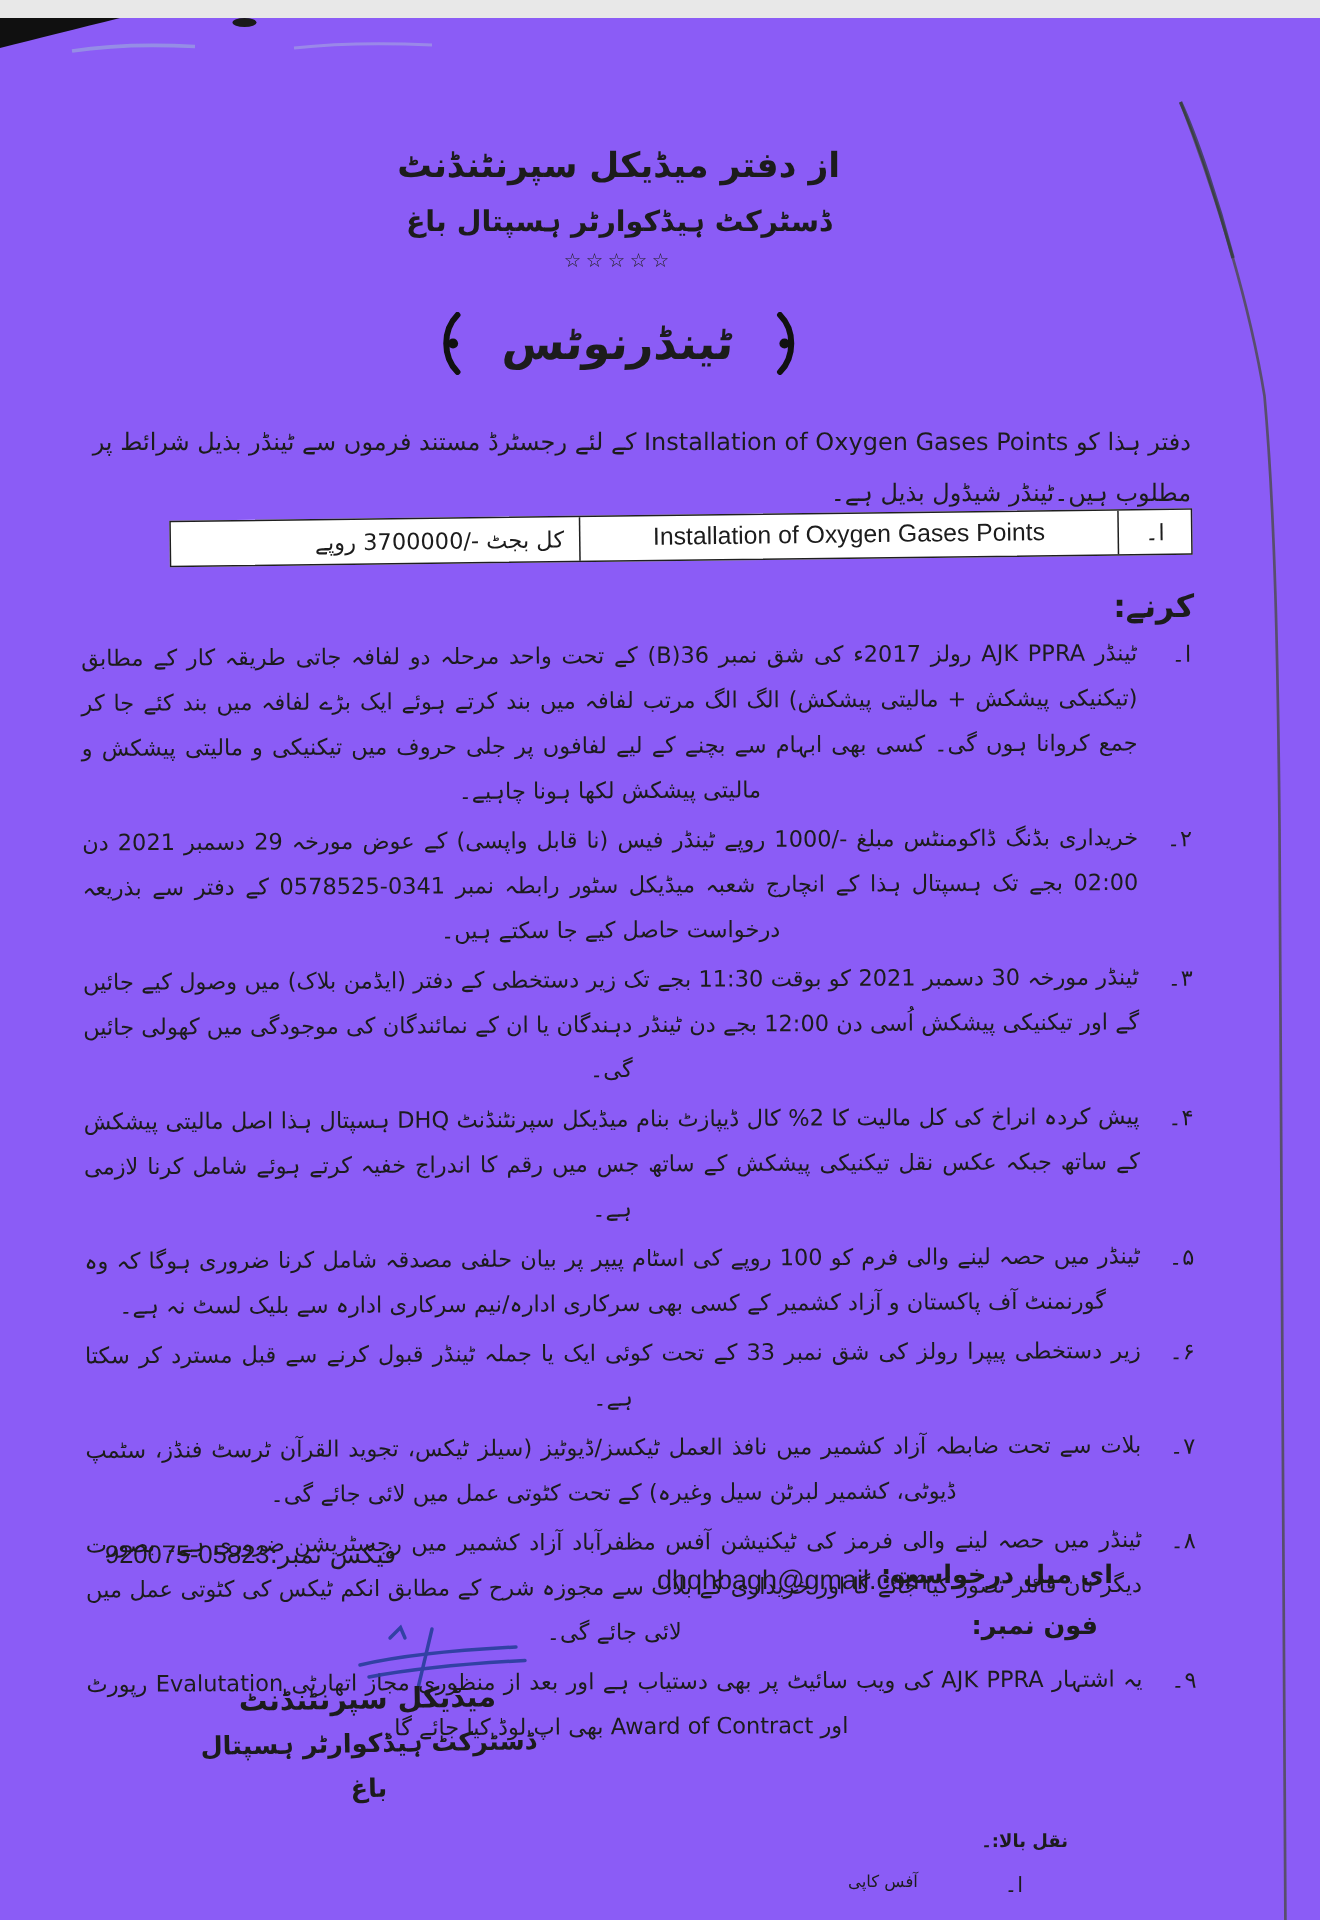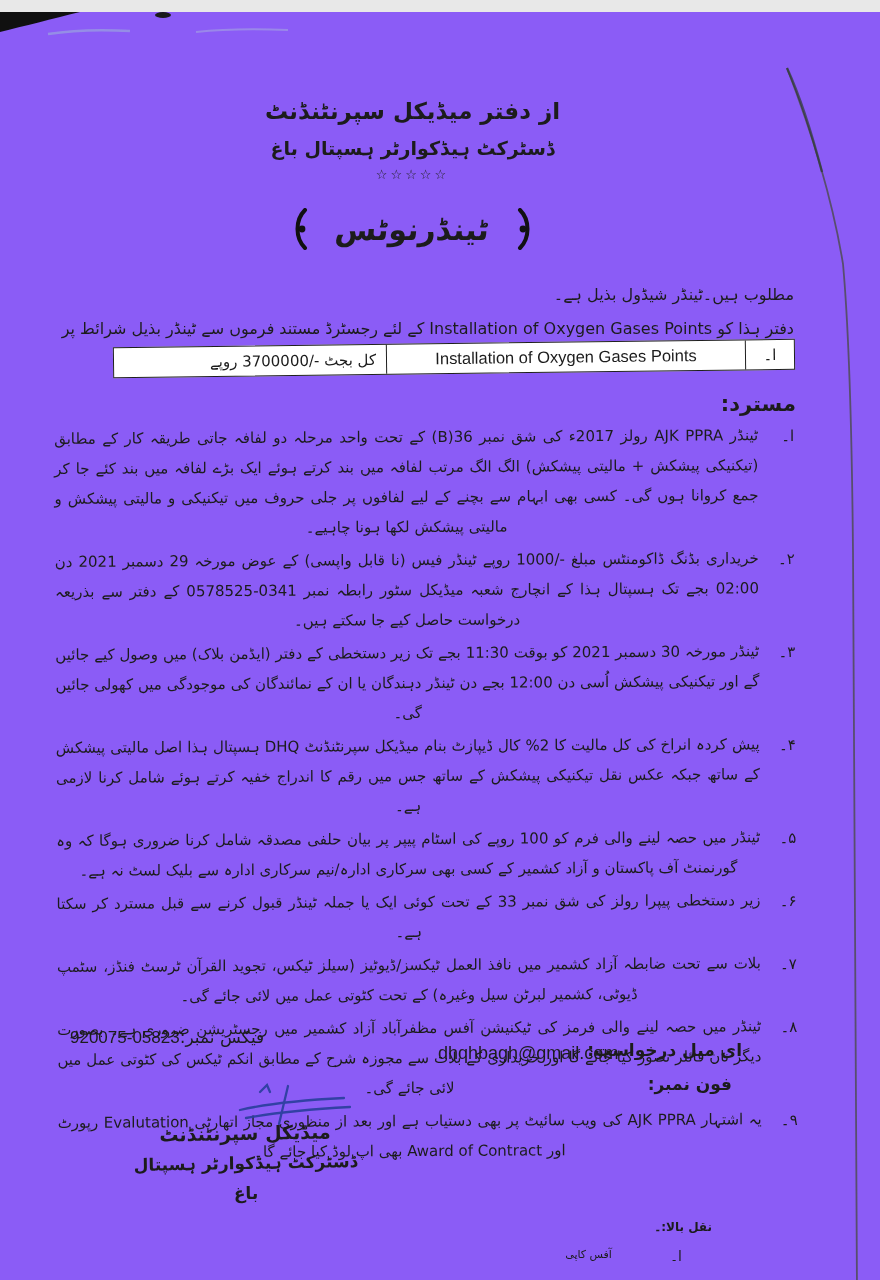--- a/index.html
+++ b/index.html
@@ -99,31 +99,31 @@
       <circle cx="13" cy="21" r="3.4" fill="#111"></circle>
     </svg>
     <div class="doc-title urdu">ٹینڈرنوٹس</div>
     <svg class="ornament" viewBox="0 0 20 42">
       <path d="M4,2 C14,12 14,30 4,40" stroke="#111" stroke-width="4" fill="none" stroke-linecap="round"></path>
       <circle cx="7" cy="21" r="3.4" fill="#111"></circle>
     </svg>
   </div>
 
   <div class="abs intro">
+    <div>دفتر ہذا کو Installation of Oxygen Gases Points کے لئے رجسٹرڈ مستند فرموں سے ٹینڈر بذیل شرائط پر</div>
     <div>مطلوب ہیں۔ٹینڈر شیڈول بذیل ہے۔</div>
-    <div>دفتر ہذا کو Installation of Oxygen Gases Points کے لئے رجسٹرڈ مستند فرموں سے ٹینڈر بذیل شرائط پر</div>
   </div>
 
   <div class="abs tender-table">
     <div class="tt-cell tt-serial">ا۔</div>
     <div class="tt-cell tt-desc latin">Installation of Oxygen Gases Points</div>
     <div class="tt-cell tt-budget urdu">کل بجٹ -/3700000 روپے</div>
   </div>
 
-  <div class="abs cond-heading">مسترد:</div>
+  <div class="abs cond-heading">کرنے:</div>
 
   <div class="abs conditions">
     <div class="cond-item">
       <div class="cond-num">ا۔</div>
       <div class="cond-text">ٹینڈر AJK PPRA رولز 2017ء کی شق نمبر 36(B) کے تحت واحد مرحلہ دو لفافہ جاتی طریقہ کار کے مطابق (تیکنیکی پیشکش + مالیتی پیشکش) الگ الگ مرتب لفافہ میں بند کرتے ہوئے ایک بڑے لفافہ میں بند کئے جا کر جمع کروانا ہوں گی۔ کسی بھی ابہام سے بچنے کے لیے لفافوں پر جلی حروف میں تیکنیکی و مالیتی پیشکش و مالیتی پیشکش لکھا ہونا چاہیے۔</div>
     </div>
     <div class="cond-item">
       <div class="cond-num">۲۔</div>
       <div class="cond-text">خریداری بڈنگ ڈاکومنٹس مبلغ -/1000 روپے ٹینڈر فیس (نا قابل واپسی) کے عوض مورخہ 29 دسمبر 2021 دن 02:00 بجے تک ہسپتال ہذا کے انچارج شعبہ میڈیکل سٹور رابطہ نمبر 0341-0578525 کے دفتر سے بذریعہ درخواست حاصل کیے جا سکتے ہیں۔</div>
     </div>

